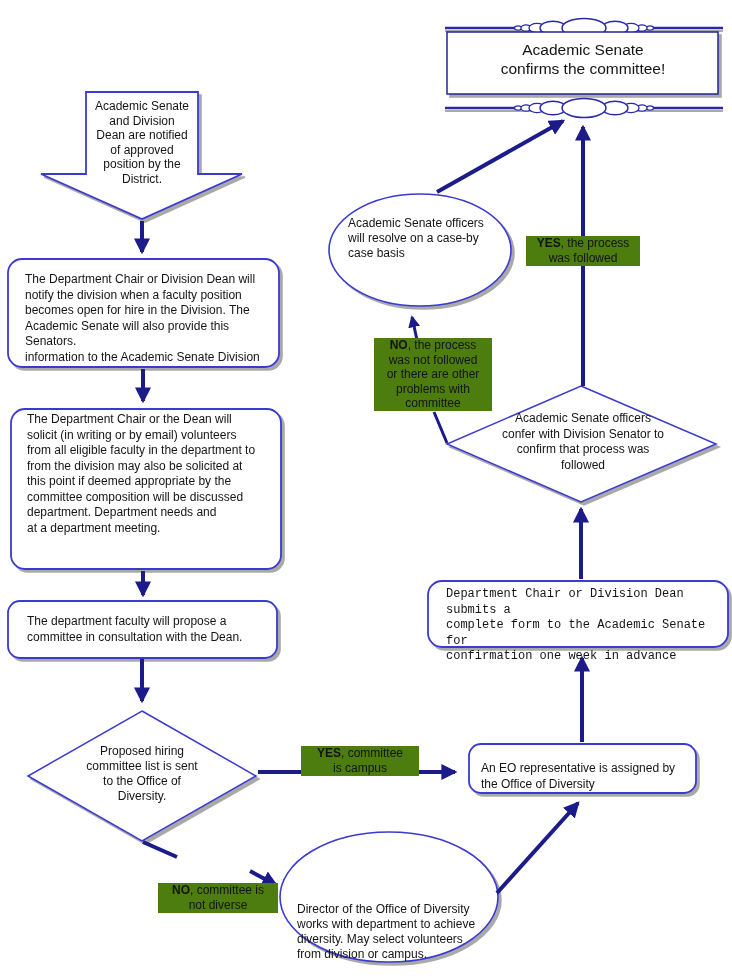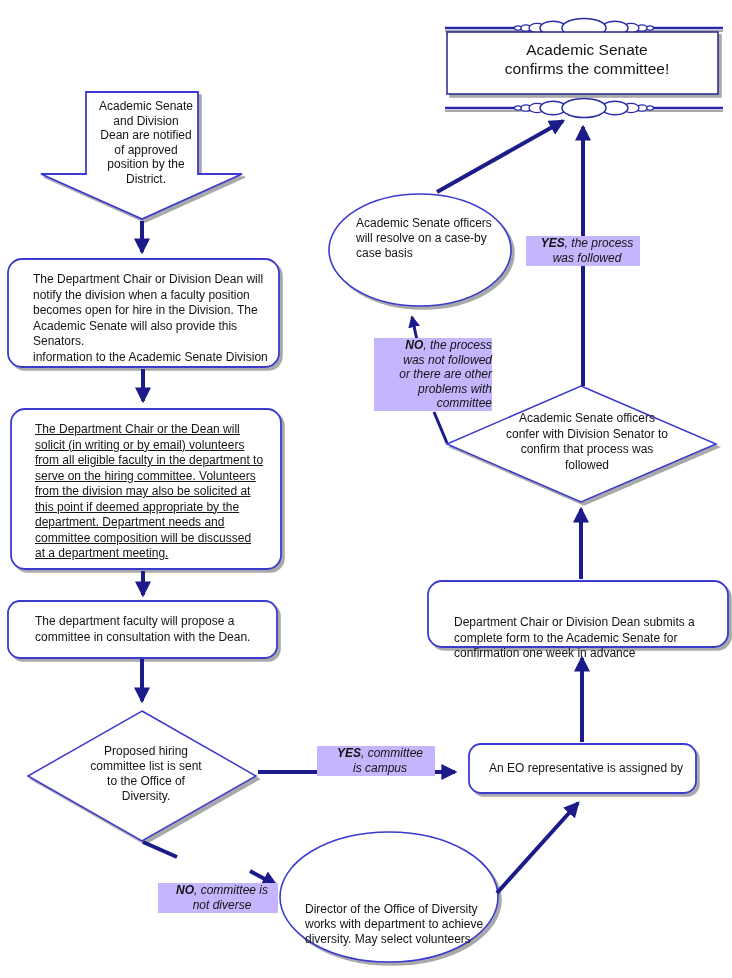--- a/index.html
+++ b/index.html
@@ -1,22 +1,22 @@
 <!DOCTYPE html>
 <html><head>
 <meta charset="utf-8">
 <style>
   html,body{margin:0;padding:0;background:#ffffff;}
   #stage{position:relative;width:732px;height:978px;background:#ffffff;overflow:hidden;
          font-family:"Liberation Sans",sans-serif;color:#141414;}
   #shapes{position:absolute;left:0;top:0;z-index:1;}
   .txt{position:absolute;z-index:3;font-size:12px;line-height:15.5px;}
-  .ln{display:block;margin-left:8px;}
+  .ln{display:block;}
   .ctr{text-align:center;}
-  .lbl{background:#c4b5fd;font-style:italic;}
+  .lbl{background:#4d7c0f;}
   .lbl b{font-weight:bold;}
   .banner-title{font-size:15.5px;line-height:19px;}
 </style>
 </head>
 <body>
 
 <div id="stage">
 
   <svg id="shapes" width="732" height="978" viewBox="0 0 732 978">
     <defs>
@@ -98,55 +98,56 @@
 
   <div class="txt" style="left:25px;top:272px;width:252px;">
     <span class="ln">The Department Chair or Division Dean will</span>
     <span class="ln">notify the division when a faculty position</span>
     <span class="ln">becomes open for hire in the Division. The</span>
     <span class="ln">Academic Senate will also provide this</span>
     <span class="ln">Senators.</span>
     <span class="ln">information to the Academic Senate Division</span>
   </div>
 
-  <div class="txt" style="left:27px;top:422px;width:252px;text-decoration:underline;">
+  <div class="txt" style="left:27px;top:412px;width:252px;">
     <span class="ln">The Department Chair or the Dean will</span>
     <span class="ln">solicit (in writing or by email) volunteers</span>
     <span class="ln">from all eligible faculty in the department to</span>
-    <span class="ln">serve on the hiring committee.  Volunteers</span>
     <span class="ln">from the division may also be solicited at</span>
     <span class="ln">this point if deemed appropriate by the</span>
+    <span class="ln">committee composition will be discussed</span>
     <span class="ln">department.  Department needs and</span>
-    <span class="ln">committee composition will be discussed</span>
     <span class="ln">at a department meeting.</span>
   </div>
 
   <div class="txt" style="left:27px;top:614px;width:252px;">
     <span class="ln">The department faculty will propose a</span>
     <span class="ln">committee in consultation with the Dean.</span>
   </div>
 
   <div class="txt ctr" style="left:57px;top:744px;width:170px;line-height:15px;">
     <span class="ln">Proposed hiring</span>
     <span class="ln">committee list is sent</span>
     <span class="ln">to the Office of</span>
     <span class="ln">Diversity.</span>
   </div>
 
   <div class="txt" style="left:297px;top:902px;width:205px;line-height:15px;">
     <span class="ln">Director of the Office of Diversity</span>
     <span class="ln">works with department to achieve</span>
     <span class="ln">diversity.  May select volunteers</span>
+    <span class="ln">from division or campus.</span>
   </div>
 
   <div class="txt" style="left:481px;top:761px;width:212px;">
     <span class="ln">An EO representative is assigned by</span>
+    <span class="ln">the Office of Diversity</span>
   </div>
 
-  <div class="txt" style="left:446px;top:615px;width:282px;">
+  <div class="txt" style="left:446px;top:587px;width:282px;font-family:Liberation Mono, monospace;">
     <span class="ln">Department Chair or Division Dean submits a</span>
     <span class="ln">complete form to the Academic Senate for</span>
     <span class="ln">confirmation one week in advance</span>
   </div>
 
   <div class="txt ctr" style="left:491px;top:411px;width:184px;">
     <span class="ln">Academic Senate officers</span>
     <span class="ln">confer with Division Senator to</span>
     <span class="ln">confirm that process was</span>
     <span class="ln">followed</span>
@@ -156,36 +157,36 @@
     <span class="ln">Academic Senate officers</span>
     <span class="ln">will resolve on a case-by</span>
     <span class="ln">case basis</span>
   </div>
 
   <div class="txt ctr banner-title" style="left:449px;top:40px;width:268px;">
     <span class="ln">Academic Senate</span>
     <span class="ln">confirms the committee!</span>
   </div>
 
-  <div class="txt ctr lbl" style="left:317px;top:746px;width:118px;line-height:15px;">
+  <div class="txt ctr lbl" style="left:301px;top:746px;width:118px;line-height:15px;">
     <span class="ln"><b>YES</b><span>, committee</span></span>
     <span class="ln">is campus</span>
   </div>
 
   <div class="txt ctr lbl" style="left:158px;top:883px;width:120px;line-height:15px;">
     <span class="ln"><b>NO</b><span>, committee is</span></span>
     <span class="ln">not diverse</span>
   </div>
 
   <div class="txt ctr lbl" style="left:526px;top:236px;width:114px;line-height:15px;">
     <span class="ln"><b>YES</b><span>, the process</span></span>
     <span class="ln">was followed</span>
   </div>
 
-  <div class="txt ctr lbl" style="left:374px;top:338px;width:118px;line-height:14.5px;text-align:right;">
+  <div class="txt ctr lbl" style="left:374px;top:338px;width:118px;line-height:14.5px;">
     <span class="ln"><b>NO</b><span>, the process</span></span>
     <span class="ln">was not followed</span>
     <span class="ln">or there are other</span>
     <span class="ln">problems with</span>
     <span class="ln">committee</span>
   </div>
 
 </div>
 
 </body></html>

